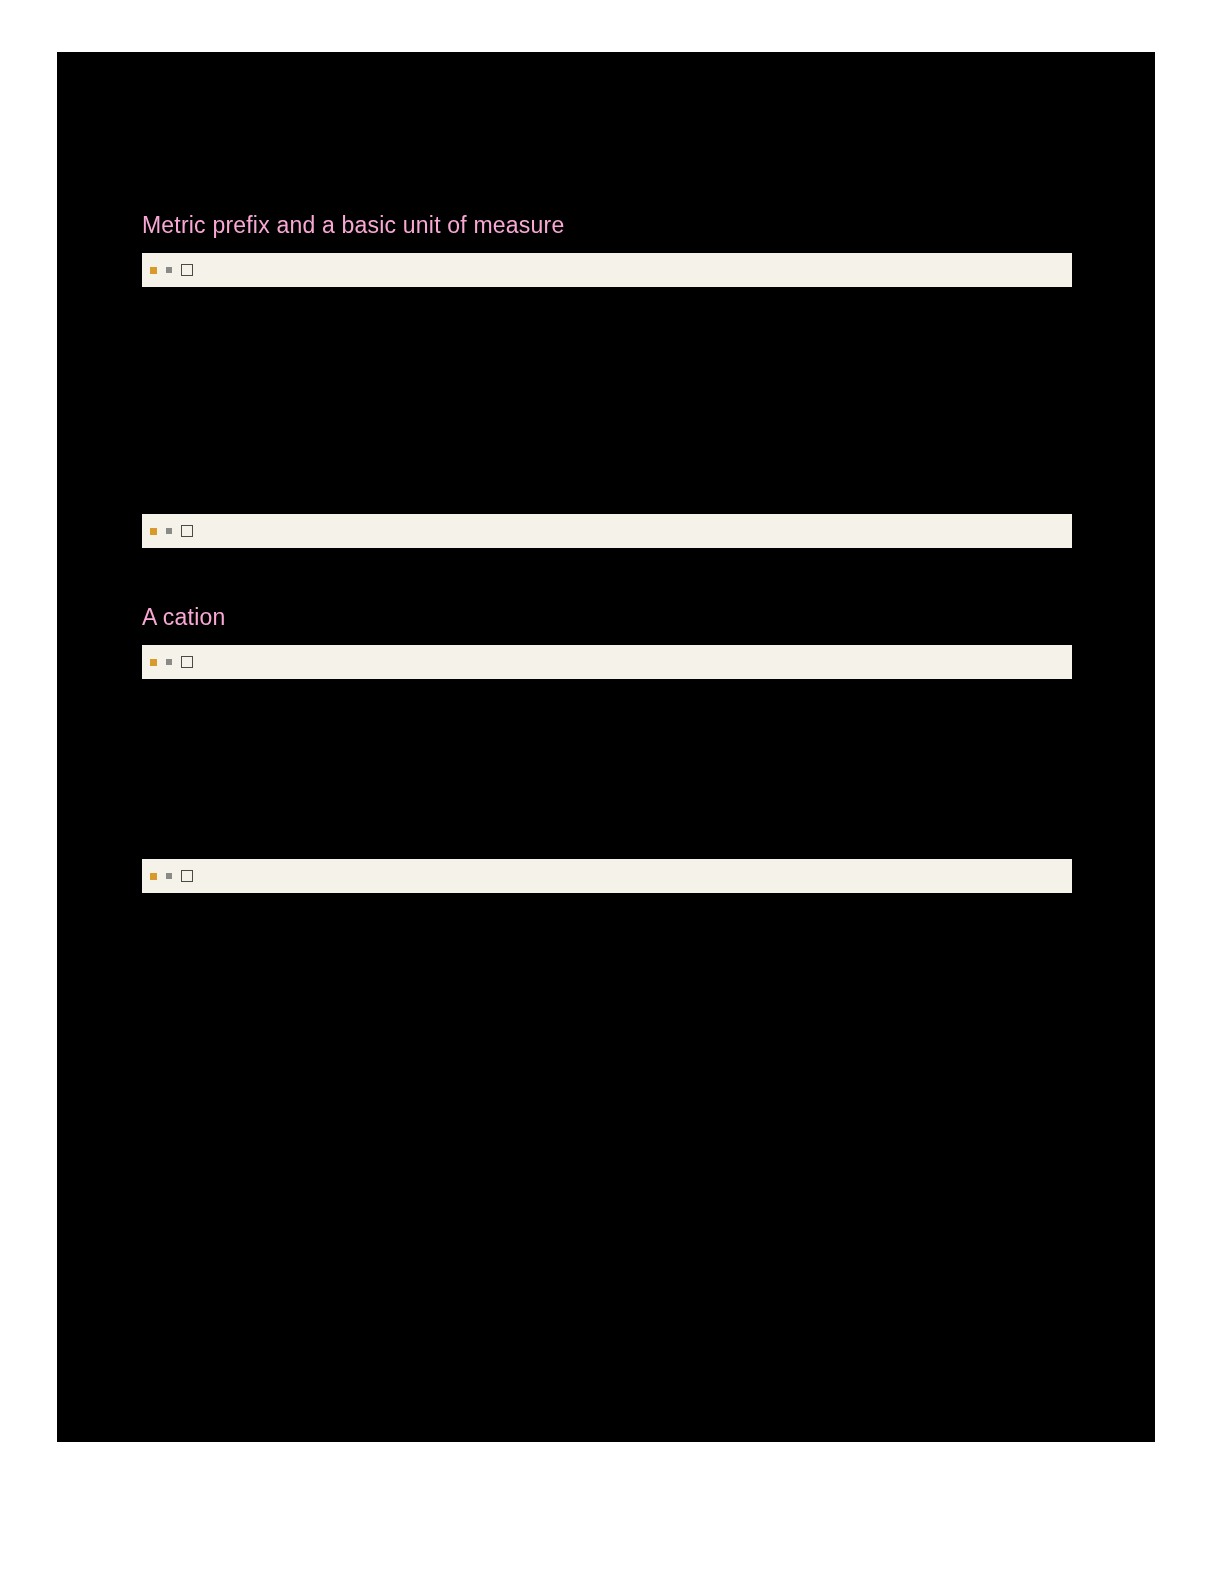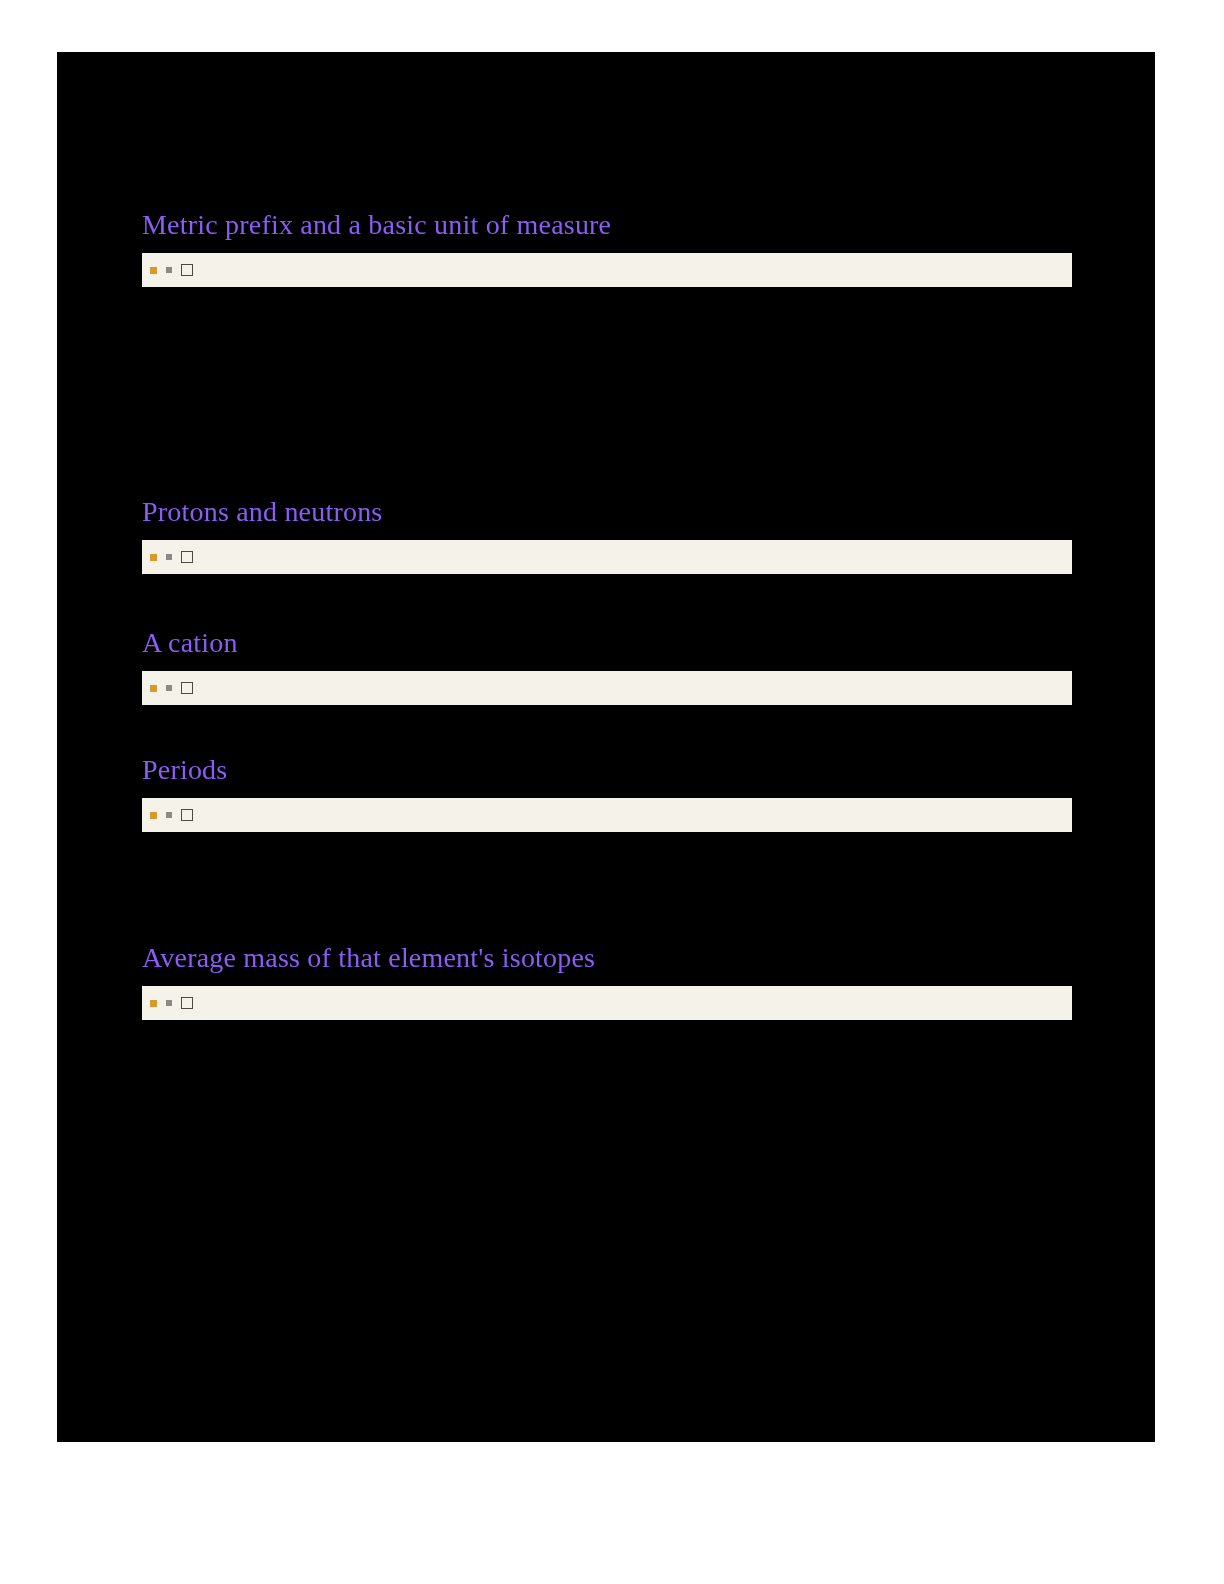--- a/index.html
+++ b/index.html
@@ -32,27 +32,26 @@
   .content {
     position: absolute;
     left: 85px;
     top: 0;
     width: 930px;
   }
   .qblock {
     position: relative;
   }
   .qlabel {
-    color: #8b5cf6;
-    font-size: 28px;
+    color: #f9a8d4;
+    font-size: 23px;
     line-height: 26px;
     letter-spacing: 0.2px;
     font-weight: 400;
     white-space: nowrap;
-    font-family: Liberation Serif, serif;
   }
   .answer-bar {
     position: relative;
     background: #f5f2ea;
     height: 34px;
     margin-top: 15px;
     display: flex;
     align-items: center;
     padding-left: 8px;
     box-sizing: border-box;
@@ -103,56 +102,45 @@
           <span class="mark mark-grey"></span>
           <span class="mark mark-box"></span>
           <span></span>
         </div>
       </div>
       <div class="gap-a"></div>
 
       <div class="gap-b"></div>
 
       <div class="qblock">
-        <div class="qlabel">Protons and neutrons</div>
         <div class="answer-bar">
           <span class="mark mark-orange"></span>
           <span class="mark mark-grey"></span>
           <span class="mark mark-box"></span>
           <span></span>
         </div>
       </div>
       <div class="gap-c"></div>
 
       <div class="qblock">
         <div class="qlabel">A cation</div>
         <div class="answer-bar">
           <span class="mark mark-orange"></span>
           <span class="mark mark-grey"></span>
           <span class="mark mark-box"></span>
           <span></span>
         </div>
       </div>
       <div class="gap-d"></div>
 
-      <div class="qblock">
-        <div class="qlabel">Periods</div>
-        <div class="answer-bar">
-          <span class="mark mark-orange"></span>
-          <span class="mark mark-grey"></span>
-          <span class="mark mark-box"></span>
-          <span></span>
-        </div>
-      </div>
       <div class="gap-e"></div>
 
       <div class="gap-f"></div>
 
       <div class="qblock">
-        <div class="qlabel">Average mass of that element's isotopes</div>
         <div class="answer-bar">
           <span class="mark mark-orange"></span>
           <span class="mark mark-grey"></span>
           <span class="mark mark-box"></span>
           <span></span>
         </div>
       </div>
       <div class="gap-g"></div>
 
 

